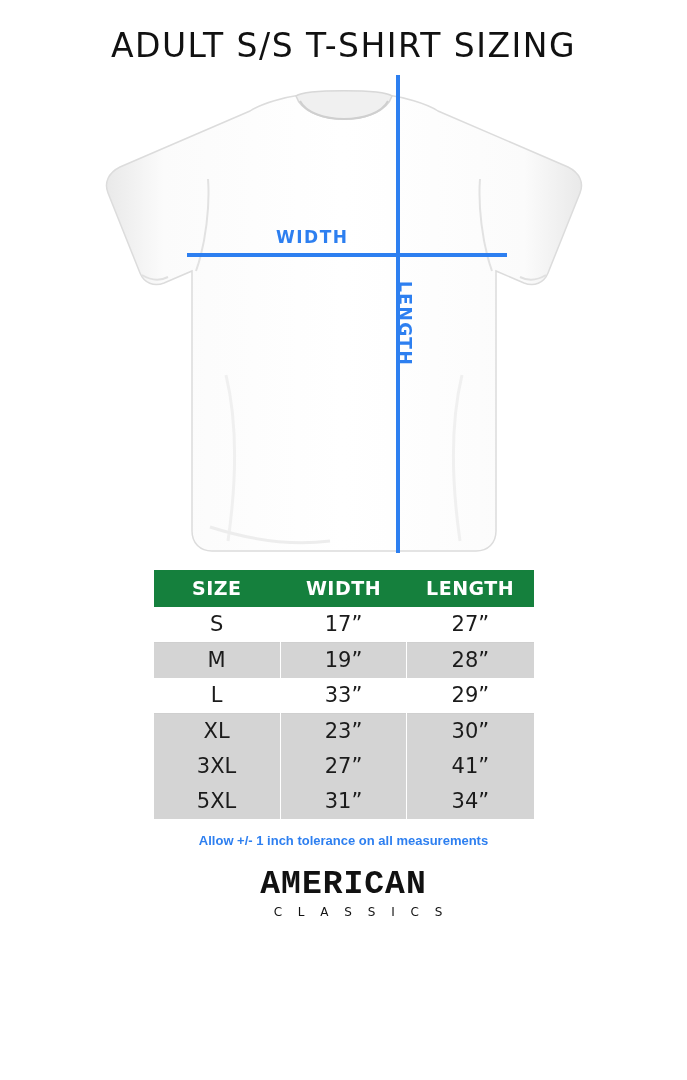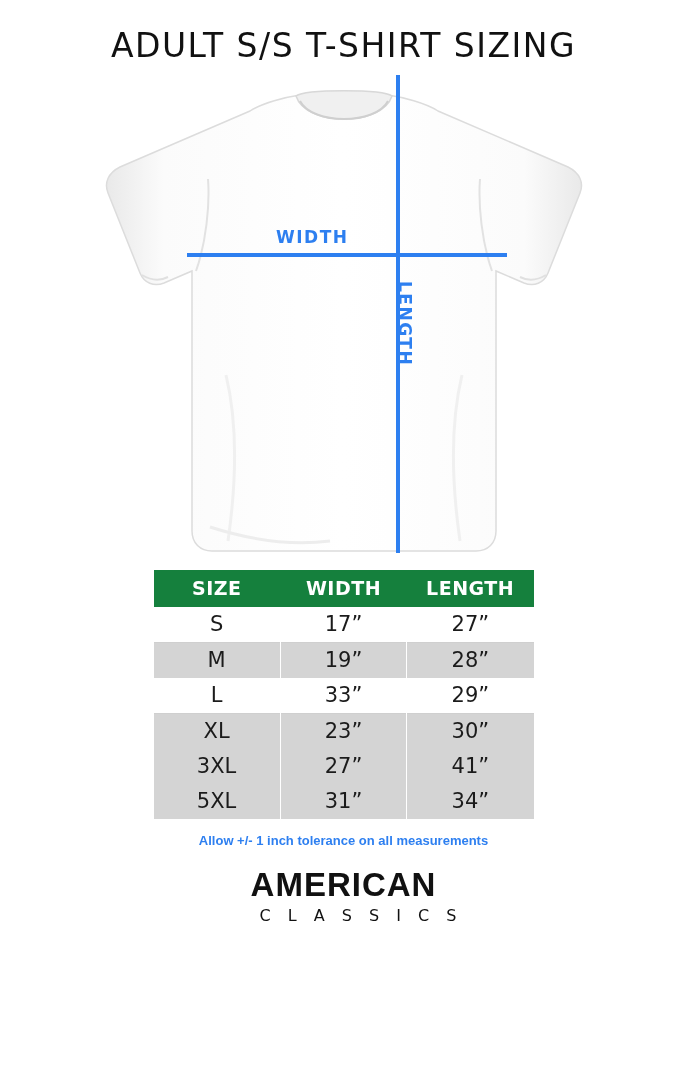--- a/index.html
+++ b/index.html
@@ -120,24 +120,24 @@
 
   .brand {
     text-align: center;
     margin-top: 18px;
   }
   .brand-main {
     font-size: 33px;
     font-weight: bold;
     letter-spacing: 1px;
     color: #111111;
-    font-family: Liberation Sans, sans-serif;
+    font-family: Liberation Mono, monospace;
   }
   .brand-sub {
-    font-size: 16px;
+    font-size: 12px;
     letter-spacing: 6px;
     color: #111111;
     margin-top: 2px;
     font-family: "DejaVu Sans", sans-serif;
     margin-left: 35px;
   }
 </style>
 </head>
 <body>
 

